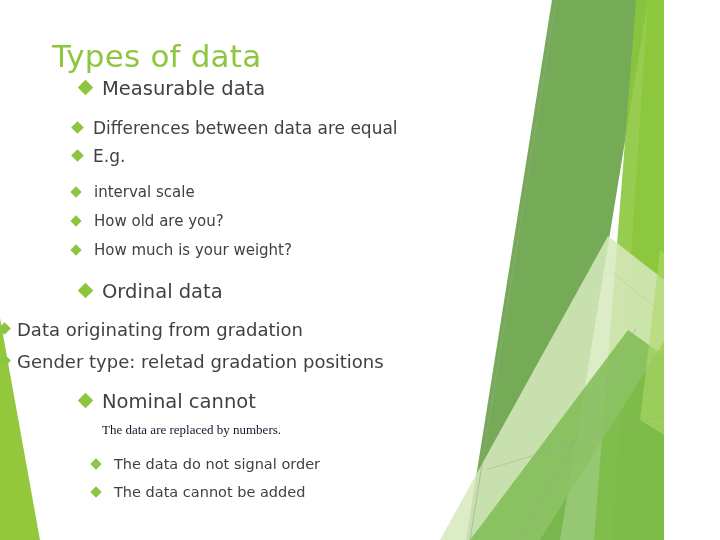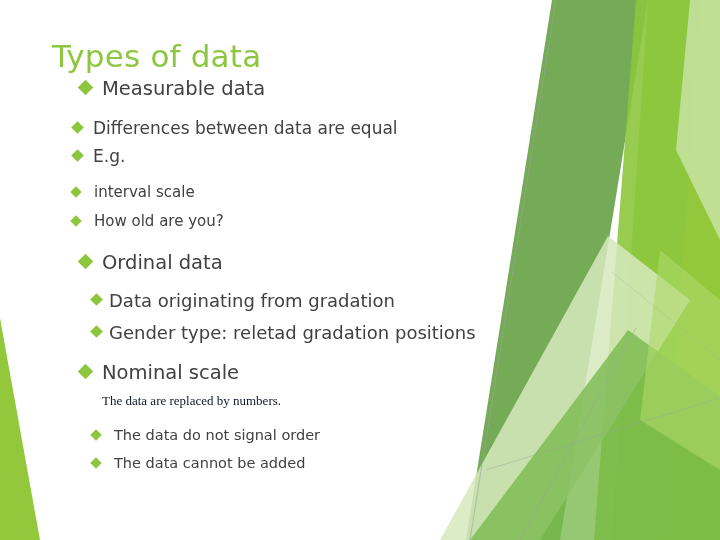--- a/index.html
+++ b/index.html
@@ -3,21 +3,21 @@
 <meta charset="utf-8">
 <title>Types of data</title>
 <style>
   html, body {
     margin: 0;
     padding: 0;
     background: #ffffff;
   }
   #slide {
     position: relative;
-    width: 720px;
+    width: 664px;
     height: 540px;
     background: #ffffff;
     overflow: hidden;
     font-family: "DejaVu Sans", sans-serif;
   }
 
   
   #art-right, #art-left {
     position: absolute;
     top: 0;
@@ -73,21 +73,21 @@
   .lvl1 .bullet i { width: 11px; height: 11px; margin-top: 8px; }
   .lvl1 .txt { font-size: 19.5px; line-height: 29px; }
 
   
   .lvl2 { padding-left: 73px; margin-bottom: 1px; }
   .lvl2 .bullet { width: 20px; }
   .lvl2 .bullet i { width: 9px; height: 9px; margin-top: 8px; }
   .lvl2 .txt { font-size: 17px; line-height: 27px; }
 
   
-  .lvl2b { padding-left: 92px; margin-bottom: 2px; }
+  .lvl2b { margin-bottom: 2px; }
   .lvl2b .bullet { width: 17px; }
   .lvl2b .bullet i { width: 9px; height: 9px; margin-top: 9px; }
   .lvl2b .txt { font-size: 18px; line-height: 30px; }
 
   
   .lvl3 { padding-left: 72px; margin-bottom: 4px; }
   .lvl3 .bullet { width: 22px; }
   .lvl3 .bullet i { width: 8px; height: 8px; margin-top: 8px; }
   .lvl3 .txt { font-size: 15px; line-height: 25px; }
 
@@ -176,20 +176,26 @@
       <span class="txt">interval scale</span>
     </div>
 
     <div class="row lvl3">
       <span class="bullet">
           <i></i>
         </span>
       <span class="txt">How old are you?</span>
     </div>
 
+    <div class="row lvl3">
+      <span class="bullet">
+          <i></i>
+        </span>
+      <span class="txt">How much is your weight?</span>
+    </div>
 
     <div class="gap-c"></div>
 
     <div class="row lvl1">
       <span class="bullet">
           <i></i>
         </span>
       <span class="txt">Ordinal data</span>
     </div>
 
@@ -209,21 +215,21 @@
       <span class="txt">Gender type: reletad gradation positions</span>
     </div>
 
     <div class="gap-d"></div>
 
     <div class="row lvl1">
       <span class="bullet">
           <i></i>
         </span>
       <span>
-        <span class="txt">Nominal scale</span><br>
+        <span class="txt">Nominal cannot</span><br>
         <span class="subline">The data are replaced by numbers.</span>
       </span>
     </div>
 
     <div class="gap-d"></div>
 
 
     <div class="row lvl3s">
       <span class="bullet">
           <i></i>

